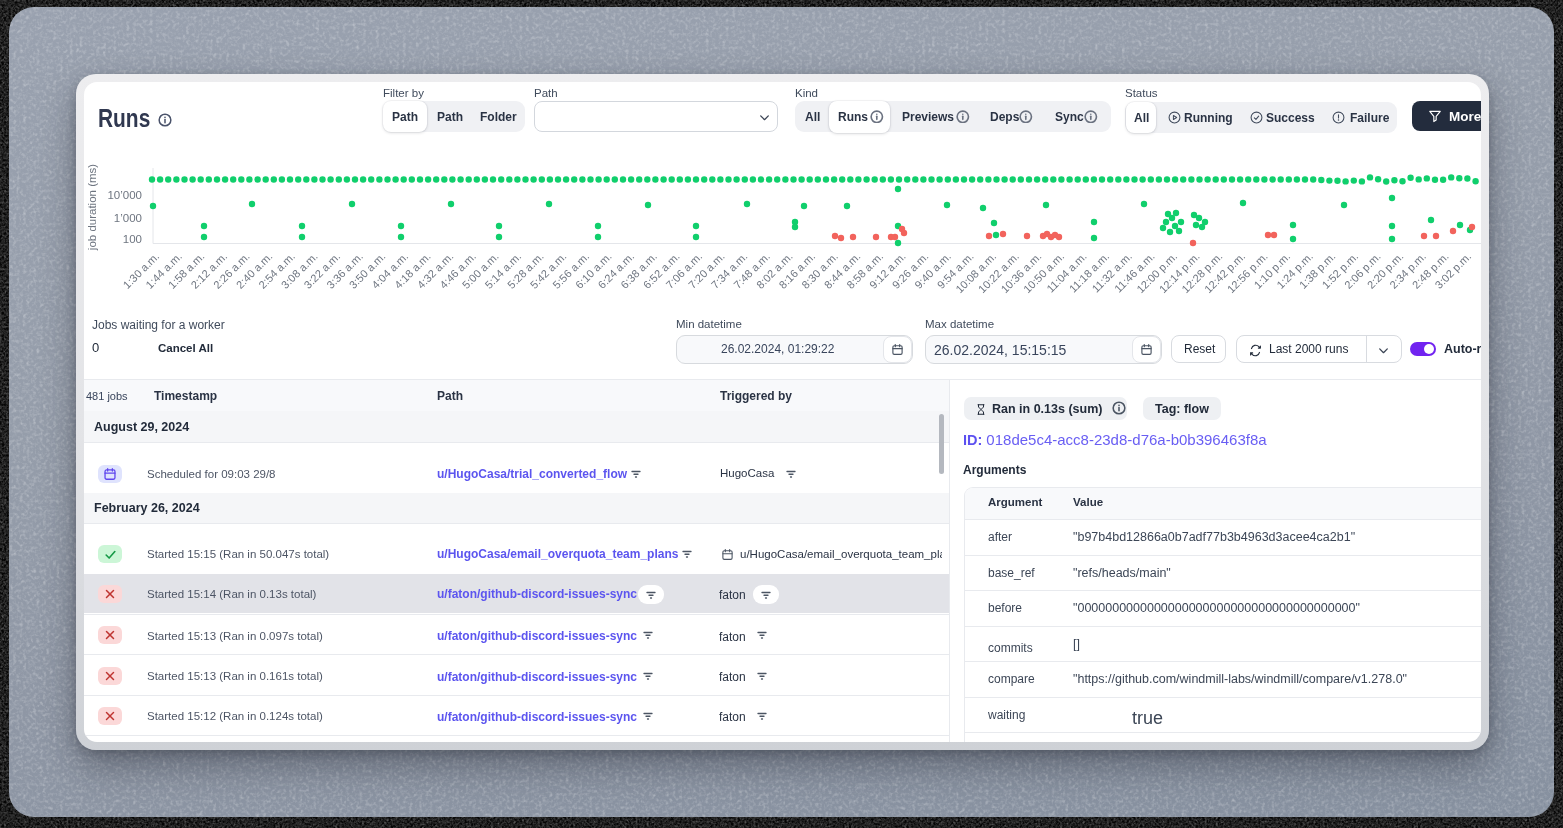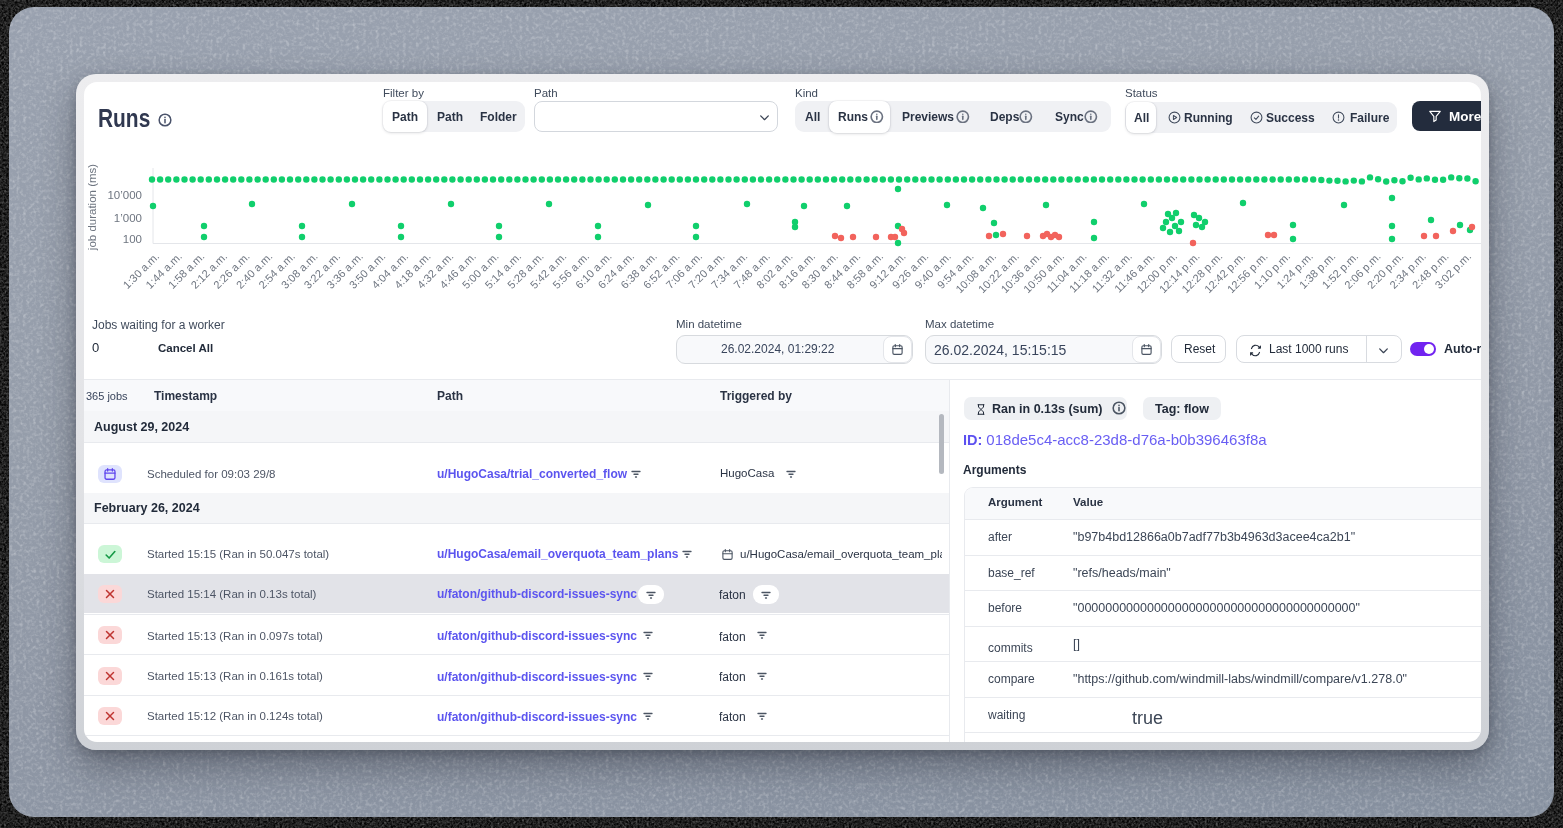--- a/index.html
+++ b/index.html
@@ -459,33 +459,33 @@
       <line x1="8" y1="2.8" x2="8" y2="7"></line>
       <line x1="16" y1="2.8" x2="16" y2="7"></line>
       <line x1="3.5" y1="10.5" x2="20.5" y2="10.5"></line>
     </svg>
     <div class="btn" style="left:1087px;top:253px;width:55px;"></div>
 <div class="abs btxt" style="left:1100px;top:260px;">Reset</div>
 <div class="btn" style="left:1152px;top:253px;width:166px;"></div>
 <div class="abs" style="left:1165px;top:260.5px;"><svg width="13" height="13" viewBox="0 0 24 24" fill="none" stroke="#222b3a" stroke-width="2.1" stroke-linecap="round" stroke-linejoin="round">
         <path d="M21 7.5V3.8M21 7.5h-3.7M21 7.5l-2.8-2.7A8 8 0 0 0 4.6 8.4M3 16.5v3.7M3 16.5h3.7M3 16.5l2.8 2.7a8 8 0 0 0 13.6-3.6"></path>
       </svg></div>
-<div class="abs btxt" style="left:1185px;top:260px;">Last 1000 runs</div>
+<div class="abs btxt" style="left:1185px;top:260px;">Last 2000 runs</div>
 <div class="abs" style="left:1282px;top:254px;width:1px;height:26px;background:#d8dbe0;"></div>
 <div class="abs" style="left:1293px;top:261px;"><svg width="13" height="13" viewBox="0 0 24 24" fill="none" stroke="#3b4454" stroke-width="2.4" stroke-linecap="round" stroke-linejoin="round">
         <polyline points="5,9 12,16 19,9"></polyline>
       </svg></div>
 <div class="abs" style="left:1326px;top:260px;width:26px;height:14px;background:#7123f0;border-radius:8px;"></div>
 <div class="abs" style="left:1340px;top:262px;width:10px;height:10px;background:#fff;border-radius:50%;"></div>
 <div class="abs" style="left:1360px;top:260px;font-size:12.5px;font-weight:700;color:#222b3a;white-space:nowrap;">Auto-refresh</div>
 <div class="hline" style="top:297px;width:1397px;"></div>
 <div class="abs" style="left:865px;top:298px;width:1px;height:362px;background:#e8eaee;"></div>
 <div class="abs" style="left:0;top:298px;width:865px;height:31px;background:#f8f9fb;"></div>
 <div class="hline" style="top:329px;width:865px;"></div>
-<div class="abs" style="left:2px;top:308px;font-size:11px;color:#39455c;">365 jobs</div>
+<div class="abs" style="left:2px;top:308px;font-size:11px;color:#39455c;">481 jobs</div>
 <div class="thead" style="left:70px;top:307px;">Timestamp</div>
 <div class="thead" style="left:353px;top:307px;">Path</div>
 <div class="thead" style="left:636px;top:307px;">Triggered by</div>
 <div class="ghead" style="top:329px;width:865px;height:31px;"></div>
 <div class="gtxt" style="left:10px;top:338px;">August 29, 2024</div>
 <div class="hline" style="top:360px;width:865px;"></div>
 <div class="badge" style="left:14px;top:383px;background:#dfe3fd;">
       <svg width="14" height="14" viewBox="0 0 24 24" fill="none" stroke="#5f45ee" stroke-width="2.2" stroke-linecap="round" stroke-linejoin="round">
         <rect x="3.5" y="5" width="17" height="16" rx="2.5"></rect>
         <line x1="8" y1="2.8" x2="8" y2="7"></line>

